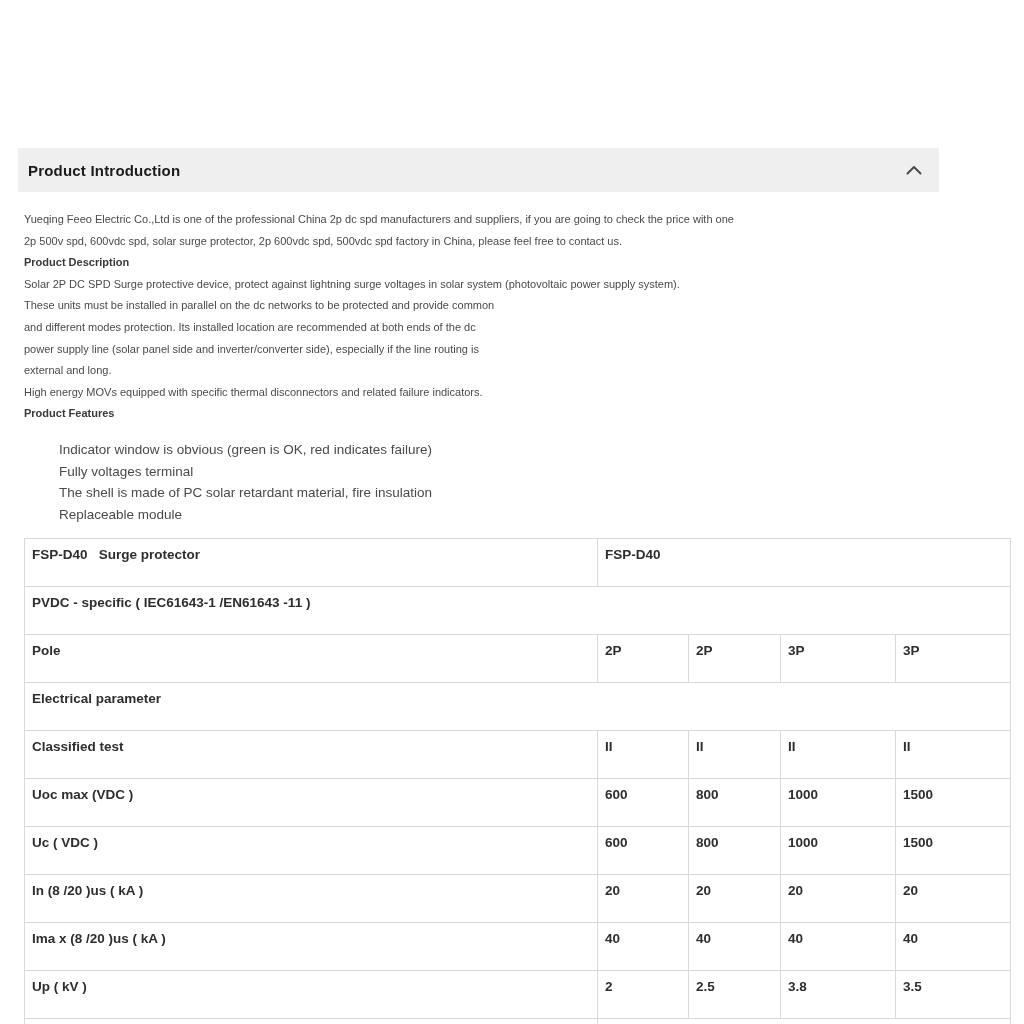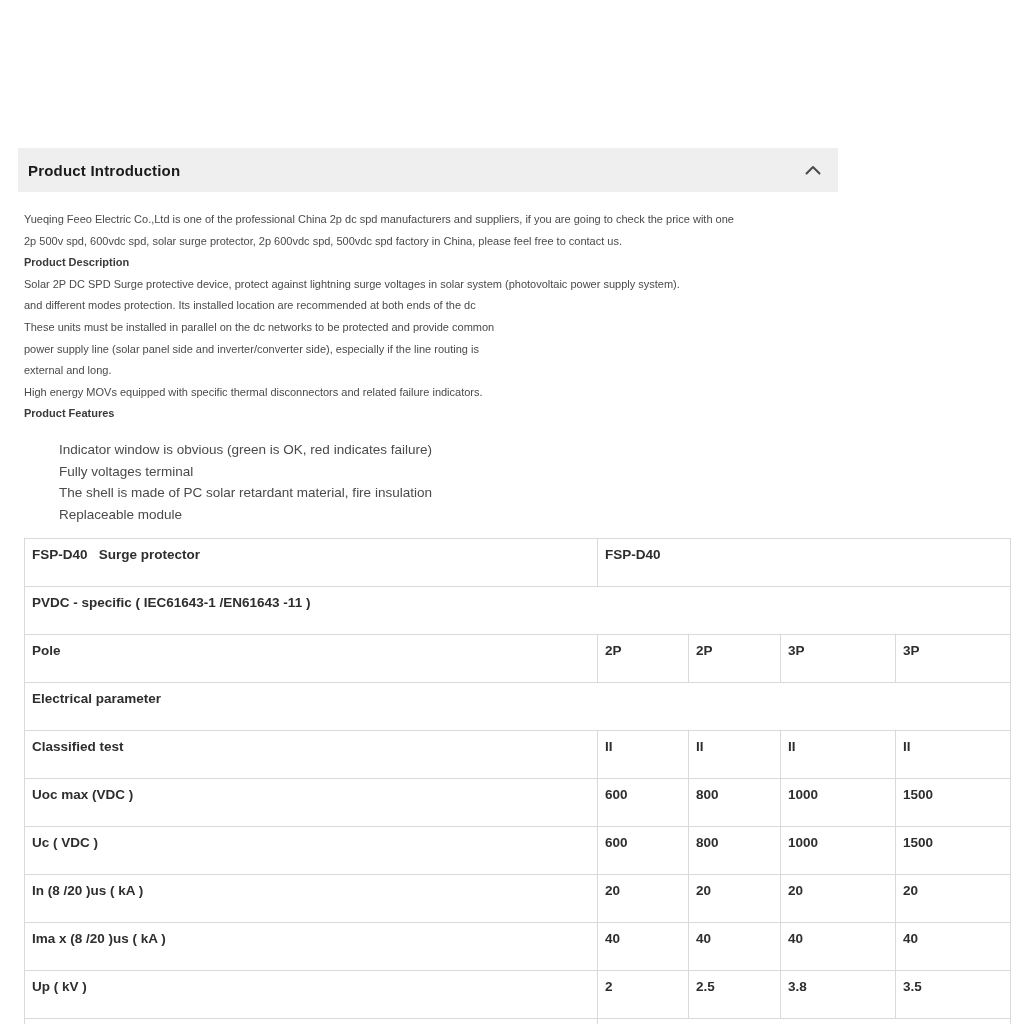--- a/index.html
+++ b/index.html
@@ -13,21 +13,21 @@
     width: 1024px;
     height: 1024px;
     background: #ffffff;
     overflow: hidden;
   }
   
   .accordion-header {
     position: absolute;
     left: 18px;
     top: 148px;
-    width: 820px;
+    width: 921px;
     height: 44px;
     background: #efefef;
     display: flex;
     align-items: center;
     justify-content: space-between;
     padding: 0 16px 0 10px;
     box-sizing: border-box;
     cursor: pointer;
   }
   .accordion-title {
@@ -106,22 +106,22 @@
         <path d="M1.5 8.5 L8 2 L14.5 8.5" stroke="#4a4a4a" stroke-width="2" fill="none" stroke-linecap="round" stroke-linejoin="round"></path>
       </svg>
     </span>
   </header>
 
   <div class="content">
     <div class="line">Yueqing Feeo Electric Co.,Ltd is one of the professional China 2p dc spd manufacturers and suppliers, if you are going to check the price with one</div>
     <div class="line">2p 500v spd, 600vdc spd, solar surge protector, 2p 600vdc spd, 500vdc spd factory in China, please feel free to contact us.</div>
     <div class="line bold">Product Description</div>
     <div class="line">Solar 2P DC SPD Surge protective device, protect against lightning surge voltages in solar system (photovoltaic power supply system).</div>
+    <div class="line">These units must be installed in parallel on the dc networks to be protected and provide common</div>
     <div class="line">and different modes protection. Its installed location are recommended at both ends of the dc</div>
-    <div class="line">These units must be installed in parallel on the dc networks to be protected and provide common</div>
     <div class="line">power supply line (solar panel side and inverter/converter side), especially if the line routing is</div>
     <div class="line">external and long.</div>
     <div class="line">High energy MOVs equipped with specific thermal disconnectors and related failure indicators.</div>
     <div class="line bold">Product Features</div>
   </div>
 
   <div class="features">
     <div class="feature">Indicator window is obvious (green is OK, red indicates failure)</div>
     <div class="feature">Fully voltages terminal</div>
     <div class="feature">The shell is made of PC solar retardant material, fire insulation</div>

